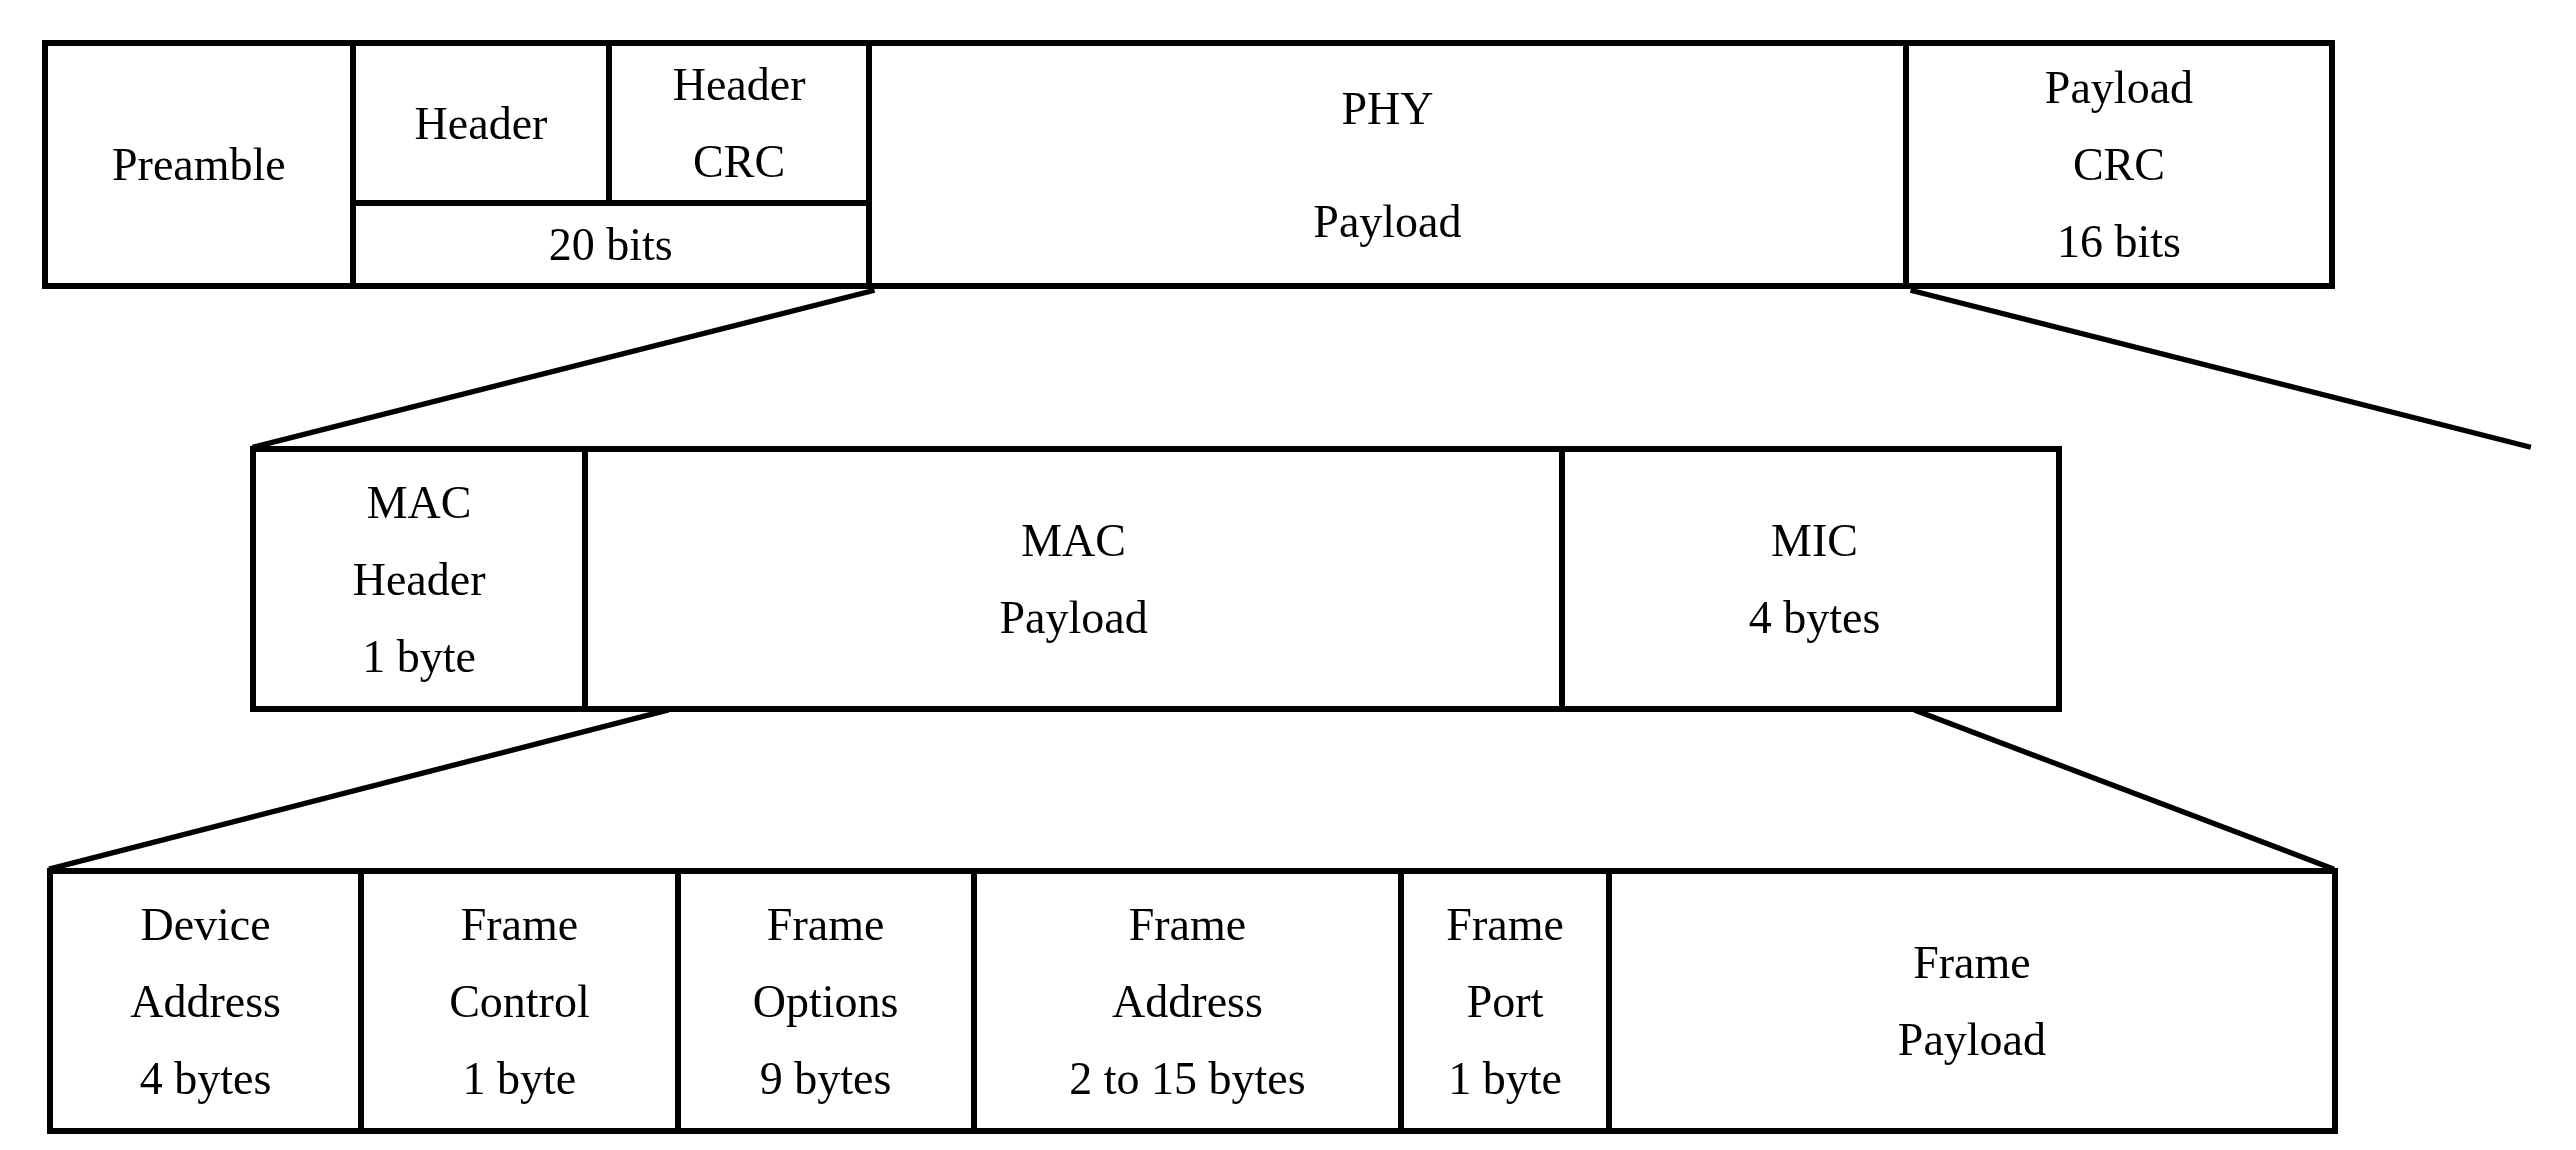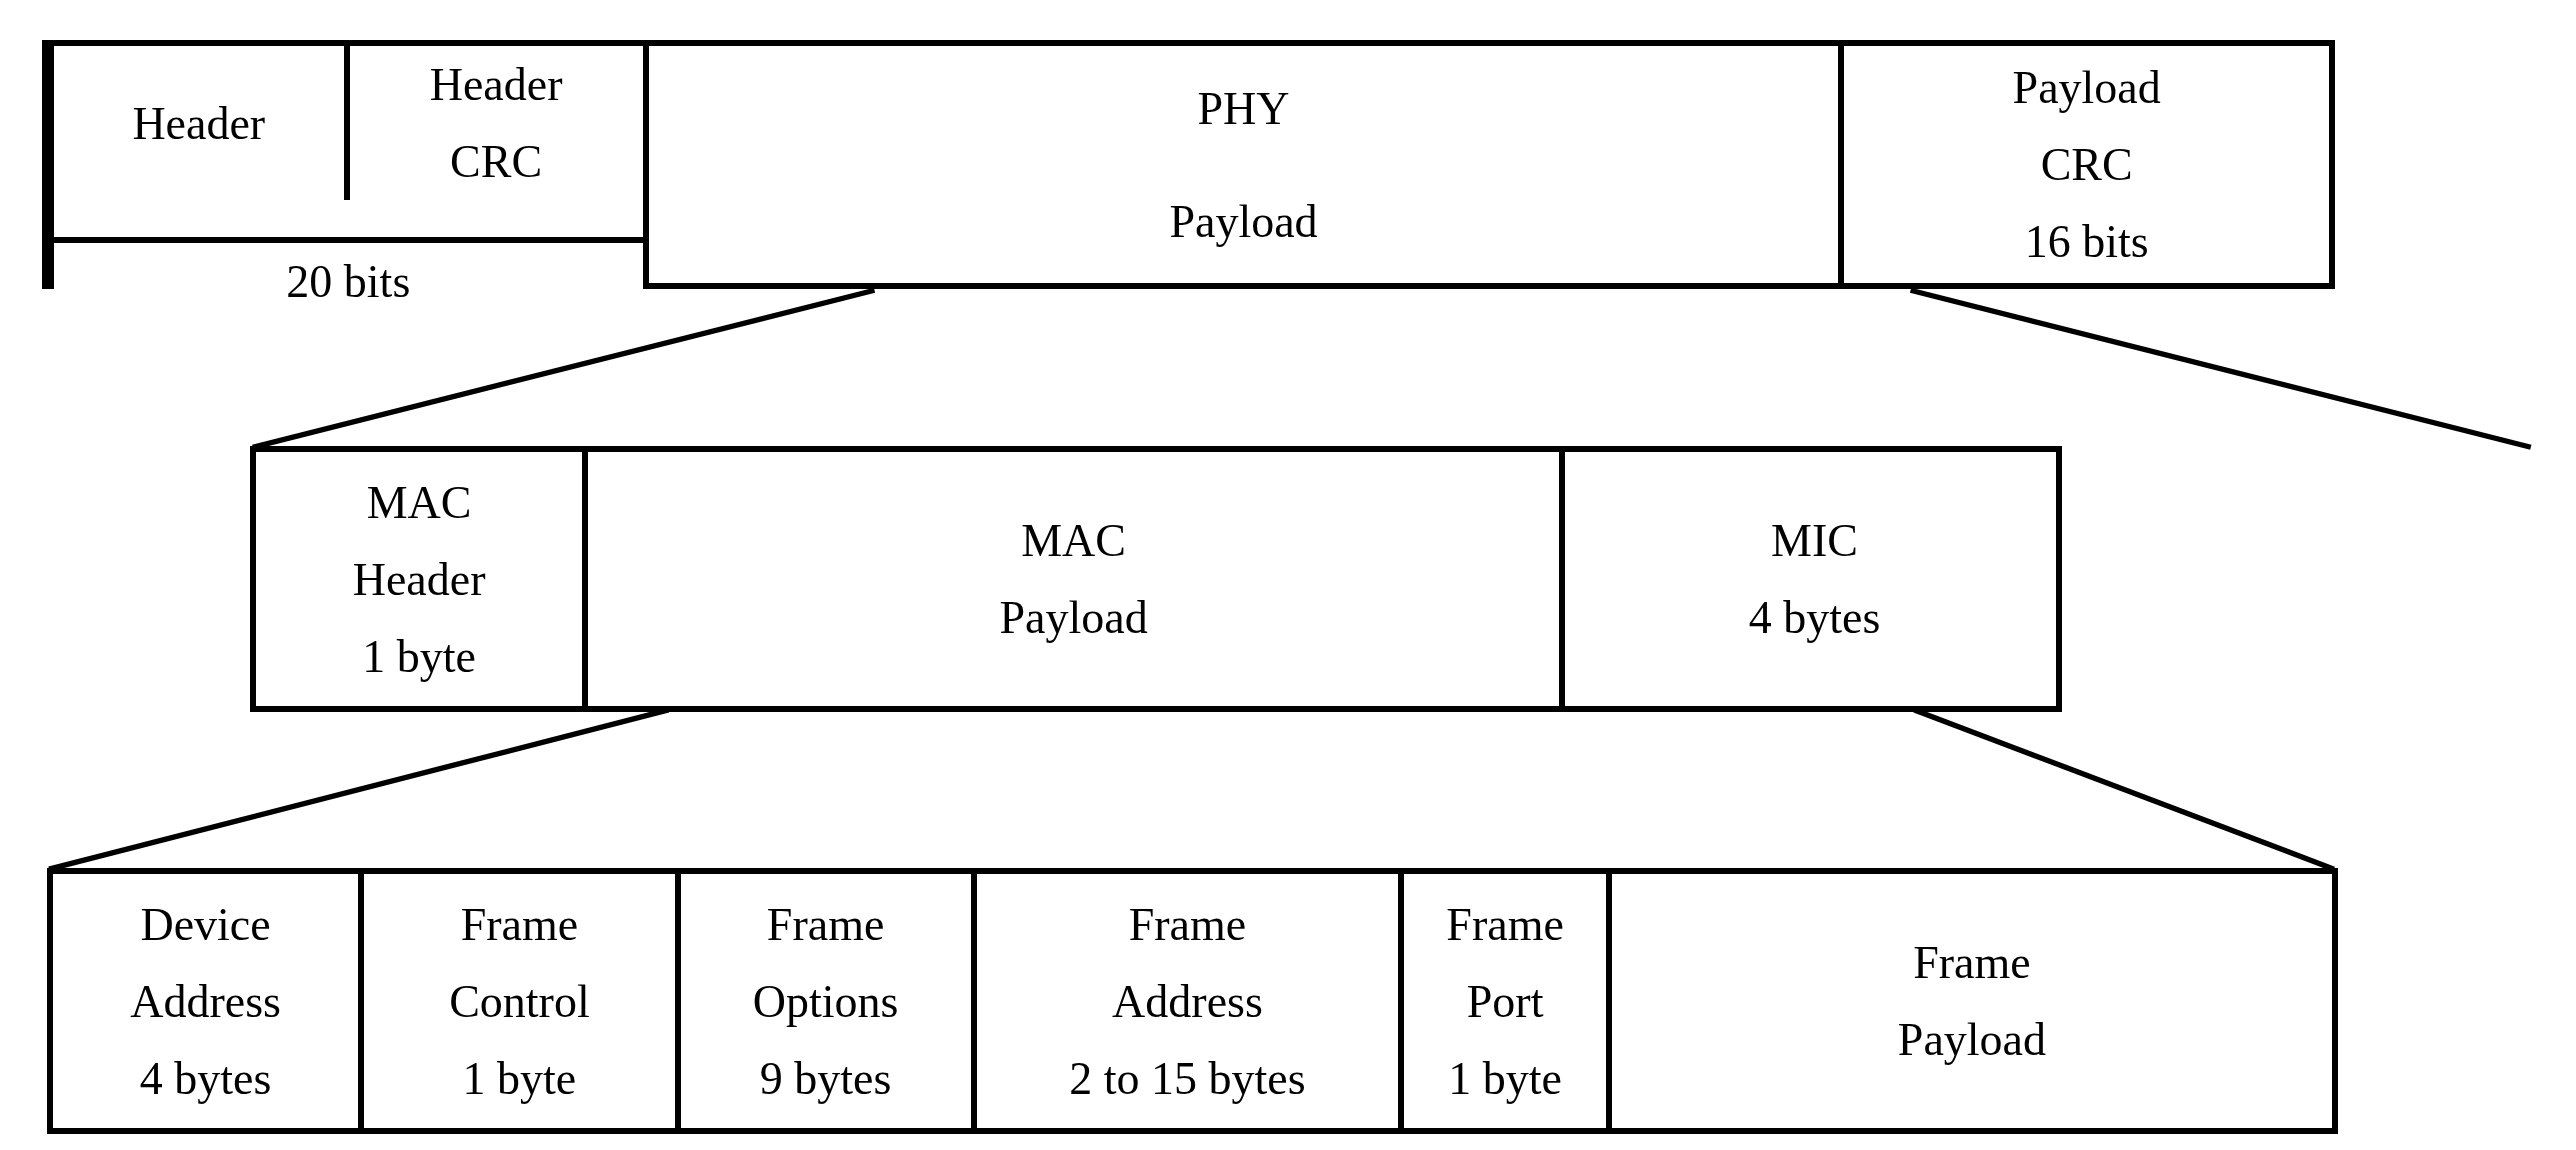--- a/index.html
+++ b/index.html
@@ -40,21 +40,21 @@
     flex-direction: column;
     justify-content: center;
     align-items: center;
     text-align: center;
     background: #ffffff;
   }
 
   .ln { display: block; line-height: 77px; white-space: nowrap; }
 
   .bl { border-left: 6.1px solid #000000; }
-  .bt { border-top: 6.1px solid #000000; margin-top: 37px; }
+  .bt { border-top: 6.1px solid #000000; }
 
   .hgroup {
     display: flex;
     flex-direction: column;
     border-left: 6.1px solid #000000;
     border-right: 6.1px solid #000000;
     background: #ffffff;
   }
   .hgroup-top { display: flex; flex: 182 0 0; }
   .hgroup-bits { flex: 127 0 0; }
@@ -65,20 +65,23 @@
 <div class="canvas">
 
   <svg class="overlay" viewBox="0 0 3364 1503" xmlns="http://www.w3.org/2000/svg">
     <line x1="1142" y1="379" x2="330" y2="584" stroke="#000000" stroke-width="7"></line>
     <line x1="2495" y1="379" x2="3305" y2="584" stroke="#000000" stroke-width="7"></line>
     <line x1="873" y1="927" x2="64" y2="1135" stroke="#000000" stroke-width="7"></line>
     <line x1="2500" y1="927" x2="3048" y2="1135" stroke="#000000" stroke-width="7"></line>
   </svg>
 
   <div class="row row-top">
+    <div class="cell" style="flex:395 0 0;">
+      <span class="ln">Preamble</span>
+    </div>
 
     <div class="hgroup" style="flex:668 0 0;">
       <div class="hgroup-top">
         <div class="cell" style="flex:332 0 0;">
           <span class="ln">Header</span>
         </div>
         <div class="cell bl" style="flex:336 0 0;">
           <span class="ln">Header</span>
           <span class="ln">CRC</span>
         </div>

